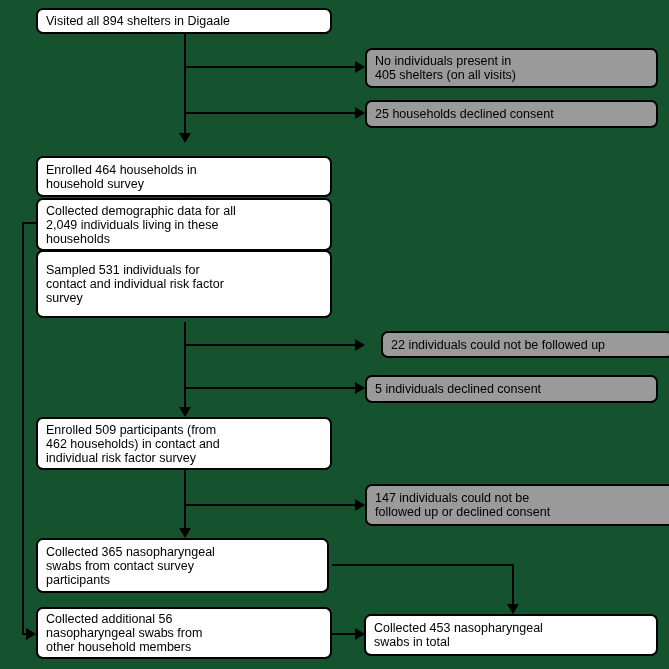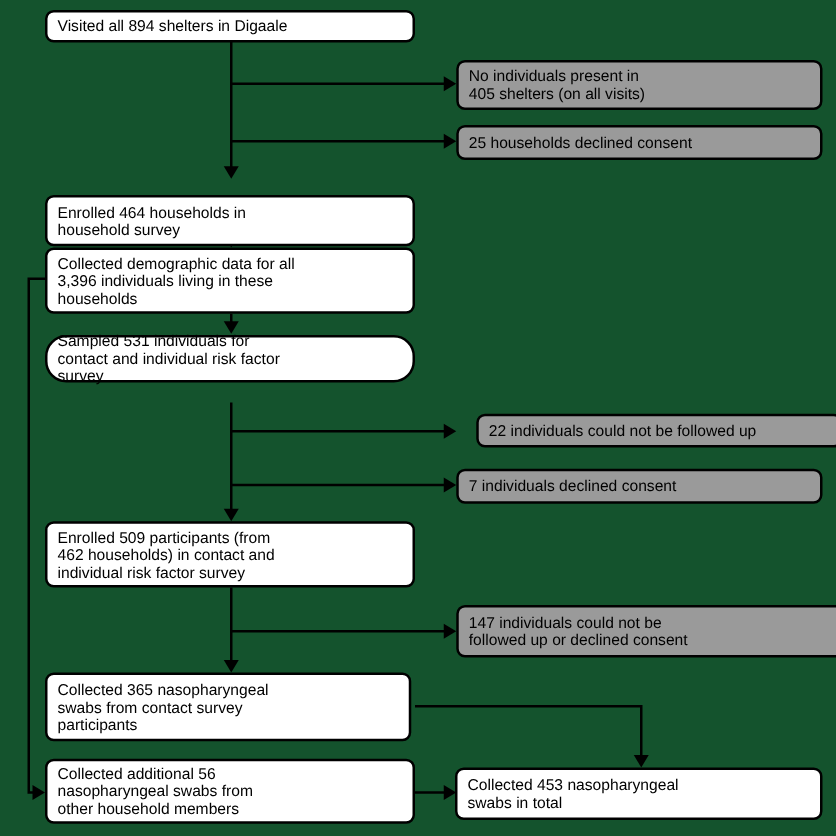--- a/index.html
+++ b/index.html
@@ -92,24 +92,24 @@
     <line x1="332" y1="634" x2="356" y2="634"></line>
     <polygon points="355,628 355,640 365,634"></polygon>
   </svg>
 
   <div class="box white" style="left:36px; top:8px; width:296px; height:26px;">Visited all 894 shelters in Digaale</div>
 
   <div class="box white" style="left:36px; top:156px; width:296px; height:41px;">Enrolled 464 households in
 household survey</div>
 
   <div class="box white" style="left:36px; top:198px; width:296px; height:53px;">Collected demographic data for all
-3,396 individuals living in these
+2,049 individuals living in these
 households</div>
 
-  <div class="box white" style="left:36px; top:268px; width:296px; height:38px;border-radius:17px;">Sampled 531 individuals for
+  <div class="box white" style="left:36px; top:250px; width:296px; height:68px;">Sampled 531 individuals for
 contact and individual risk factor
 survey</div>
 
   <div class="box white" style="left:36px; top:417px; width:296px; height:53px;">Enrolled 509 participants (from
 462 households) in contact and
 individual risk factor survey</div>
 
   <div class="box white" style="left:36px; top:538px; width:293px; height:55px;">Collected 365 nasopharyngeal
 swabs from contact survey
 participants</div>
@@ -121,18 +121,18 @@
   <div class="box white" style="left:364px; top:614px; width:294px; height:42px;">Collected 453 nasopharyngeal
 swabs in total</div>
 
   <div class="box gray" style="left:365px; top:48px; width:293px; height:40px;">No individuals present in
 405 shelters (on all visits)</div>
 
   <div class="box gray" style="left:365px; top:100px; width:293px; height:28px;">25 households declined consent</div>
 
   <div class="box gray" style="left:365px; top:331px; width:293px; height:27px;margin-left:16px;">22 individuals could not be followed up</div>
 
-  <div class="box gray" style="left:365px; top:375px; width:293px; height:28px;">7 individuals declined consent</div>
+  <div class="box gray" style="left:365px; top:375px; width:293px; height:28px;">5 individuals declined consent</div>
 
   <div class="box gray" style="left:365px; top:484px; width:328px; height:42px;">147 individuals could not be
 followed up or declined consent</div>
 
 </div>
 
 </body></html>

